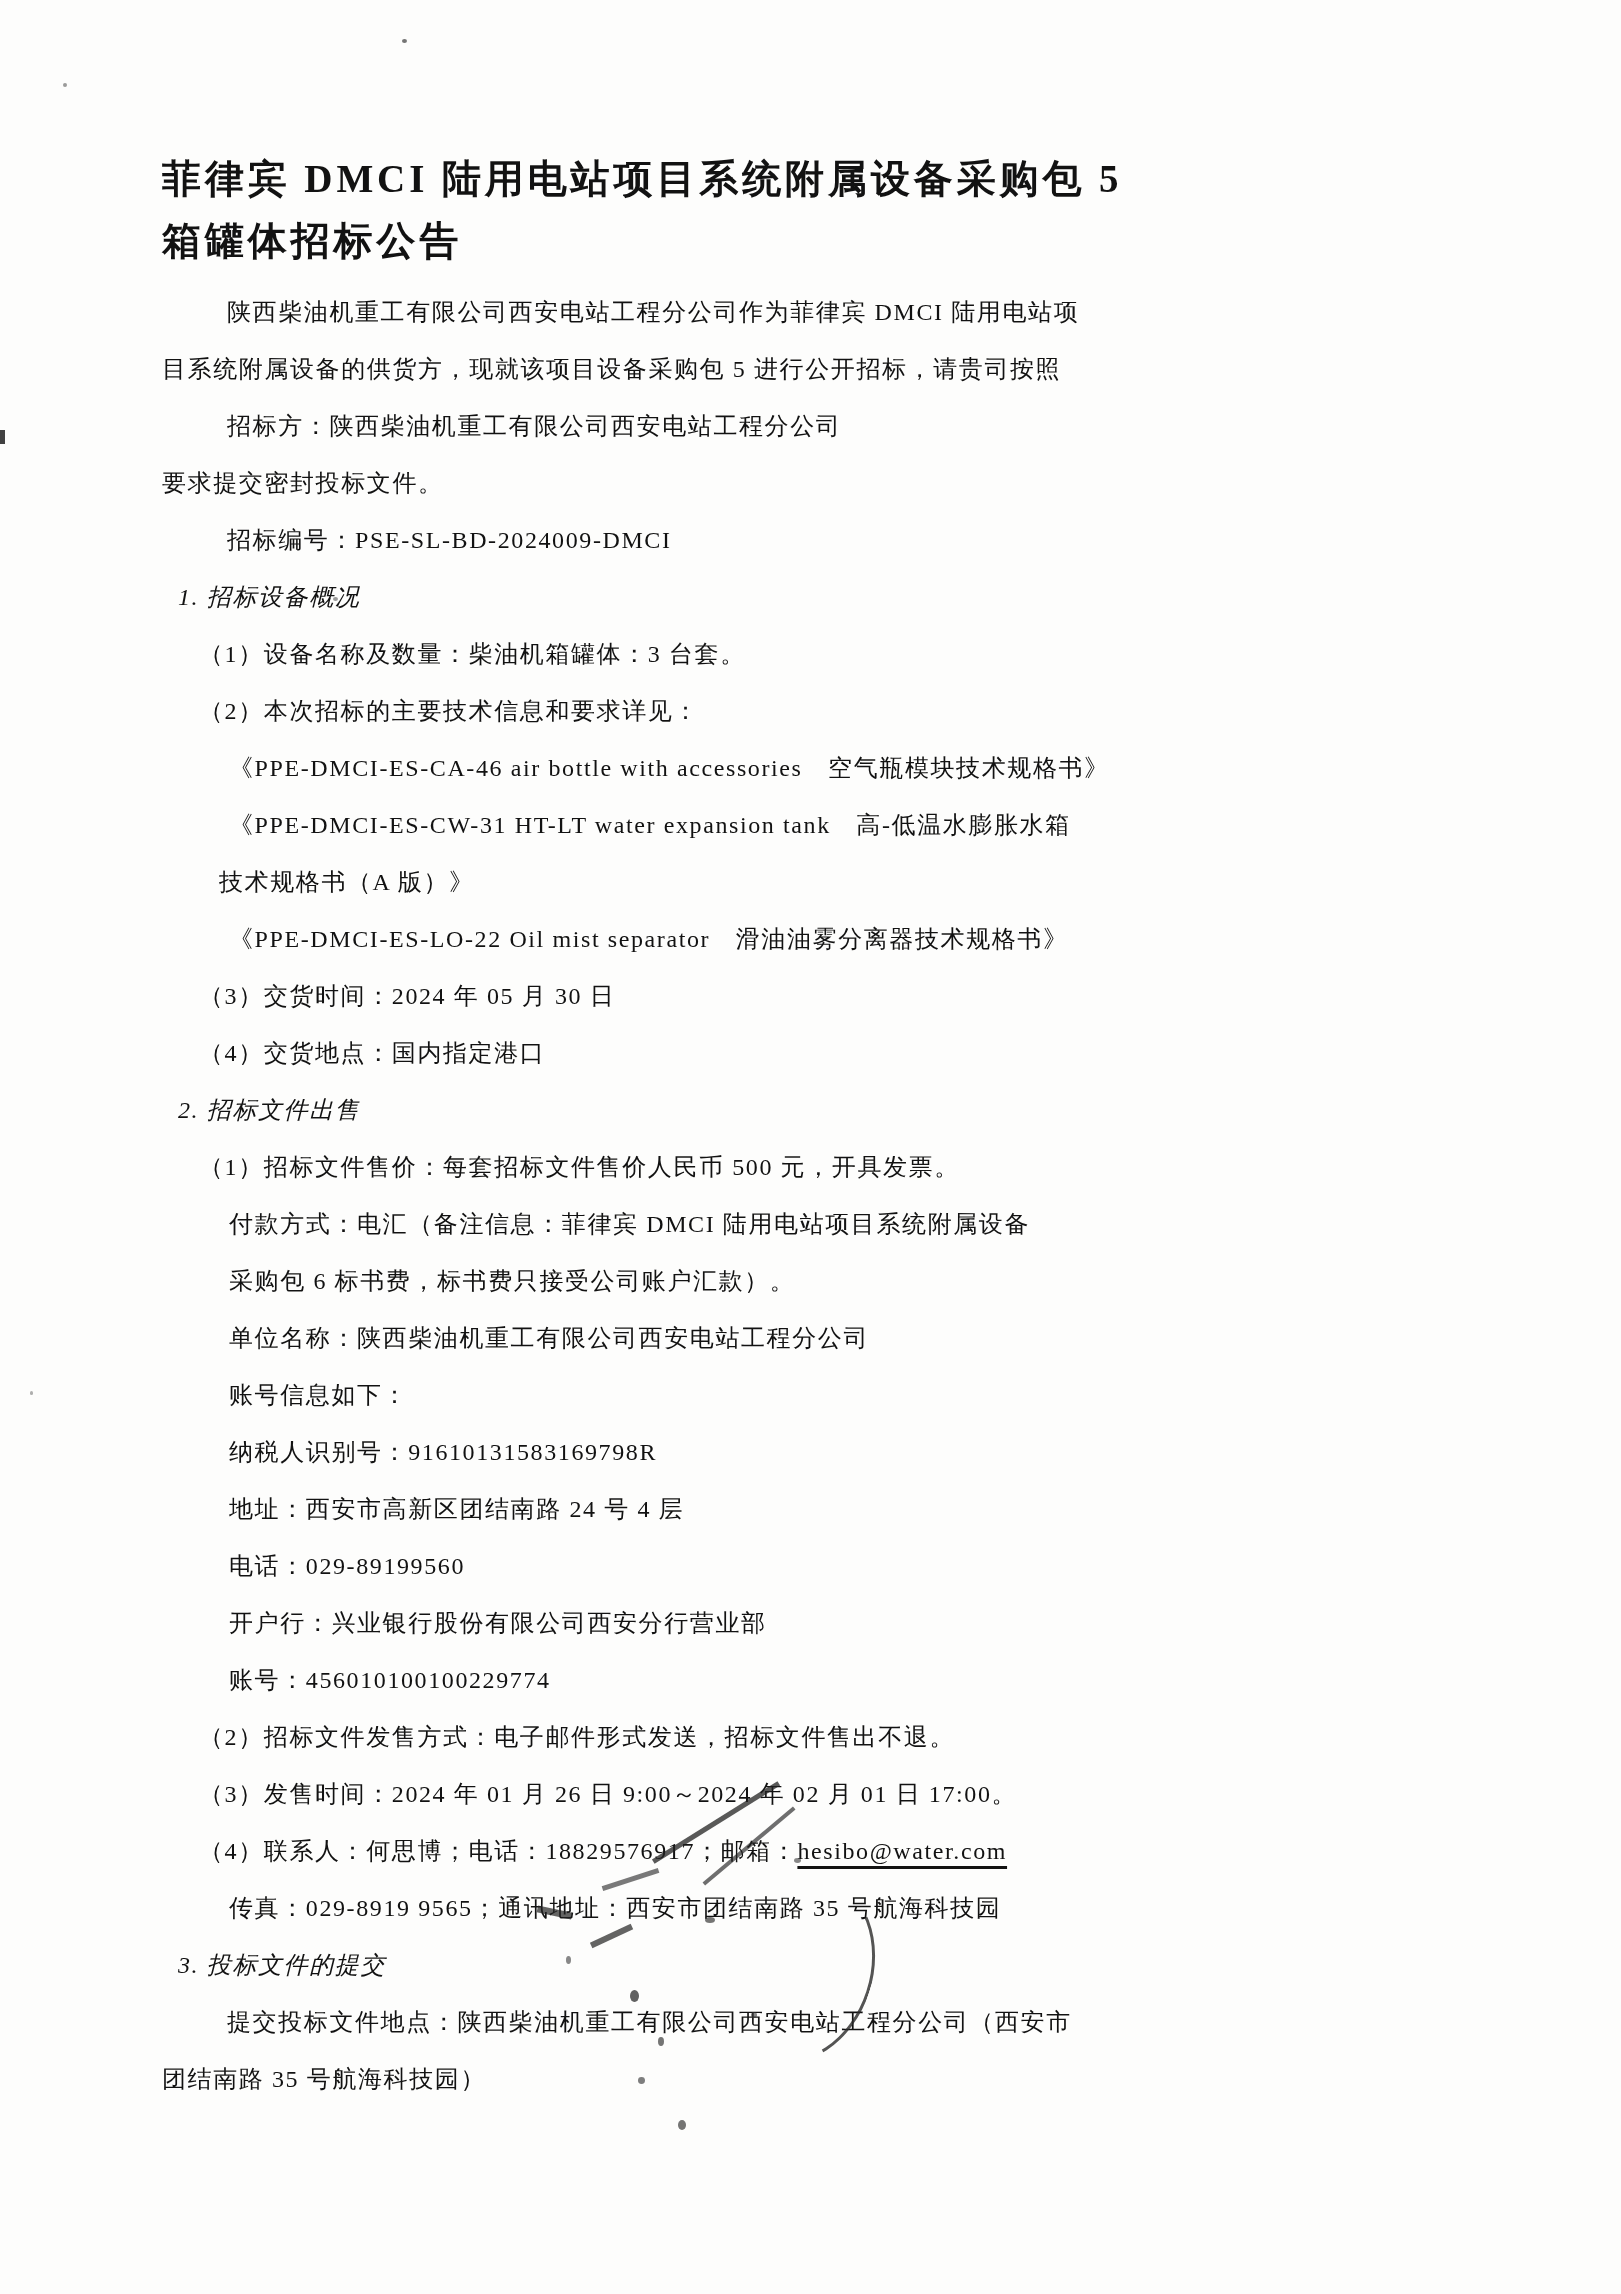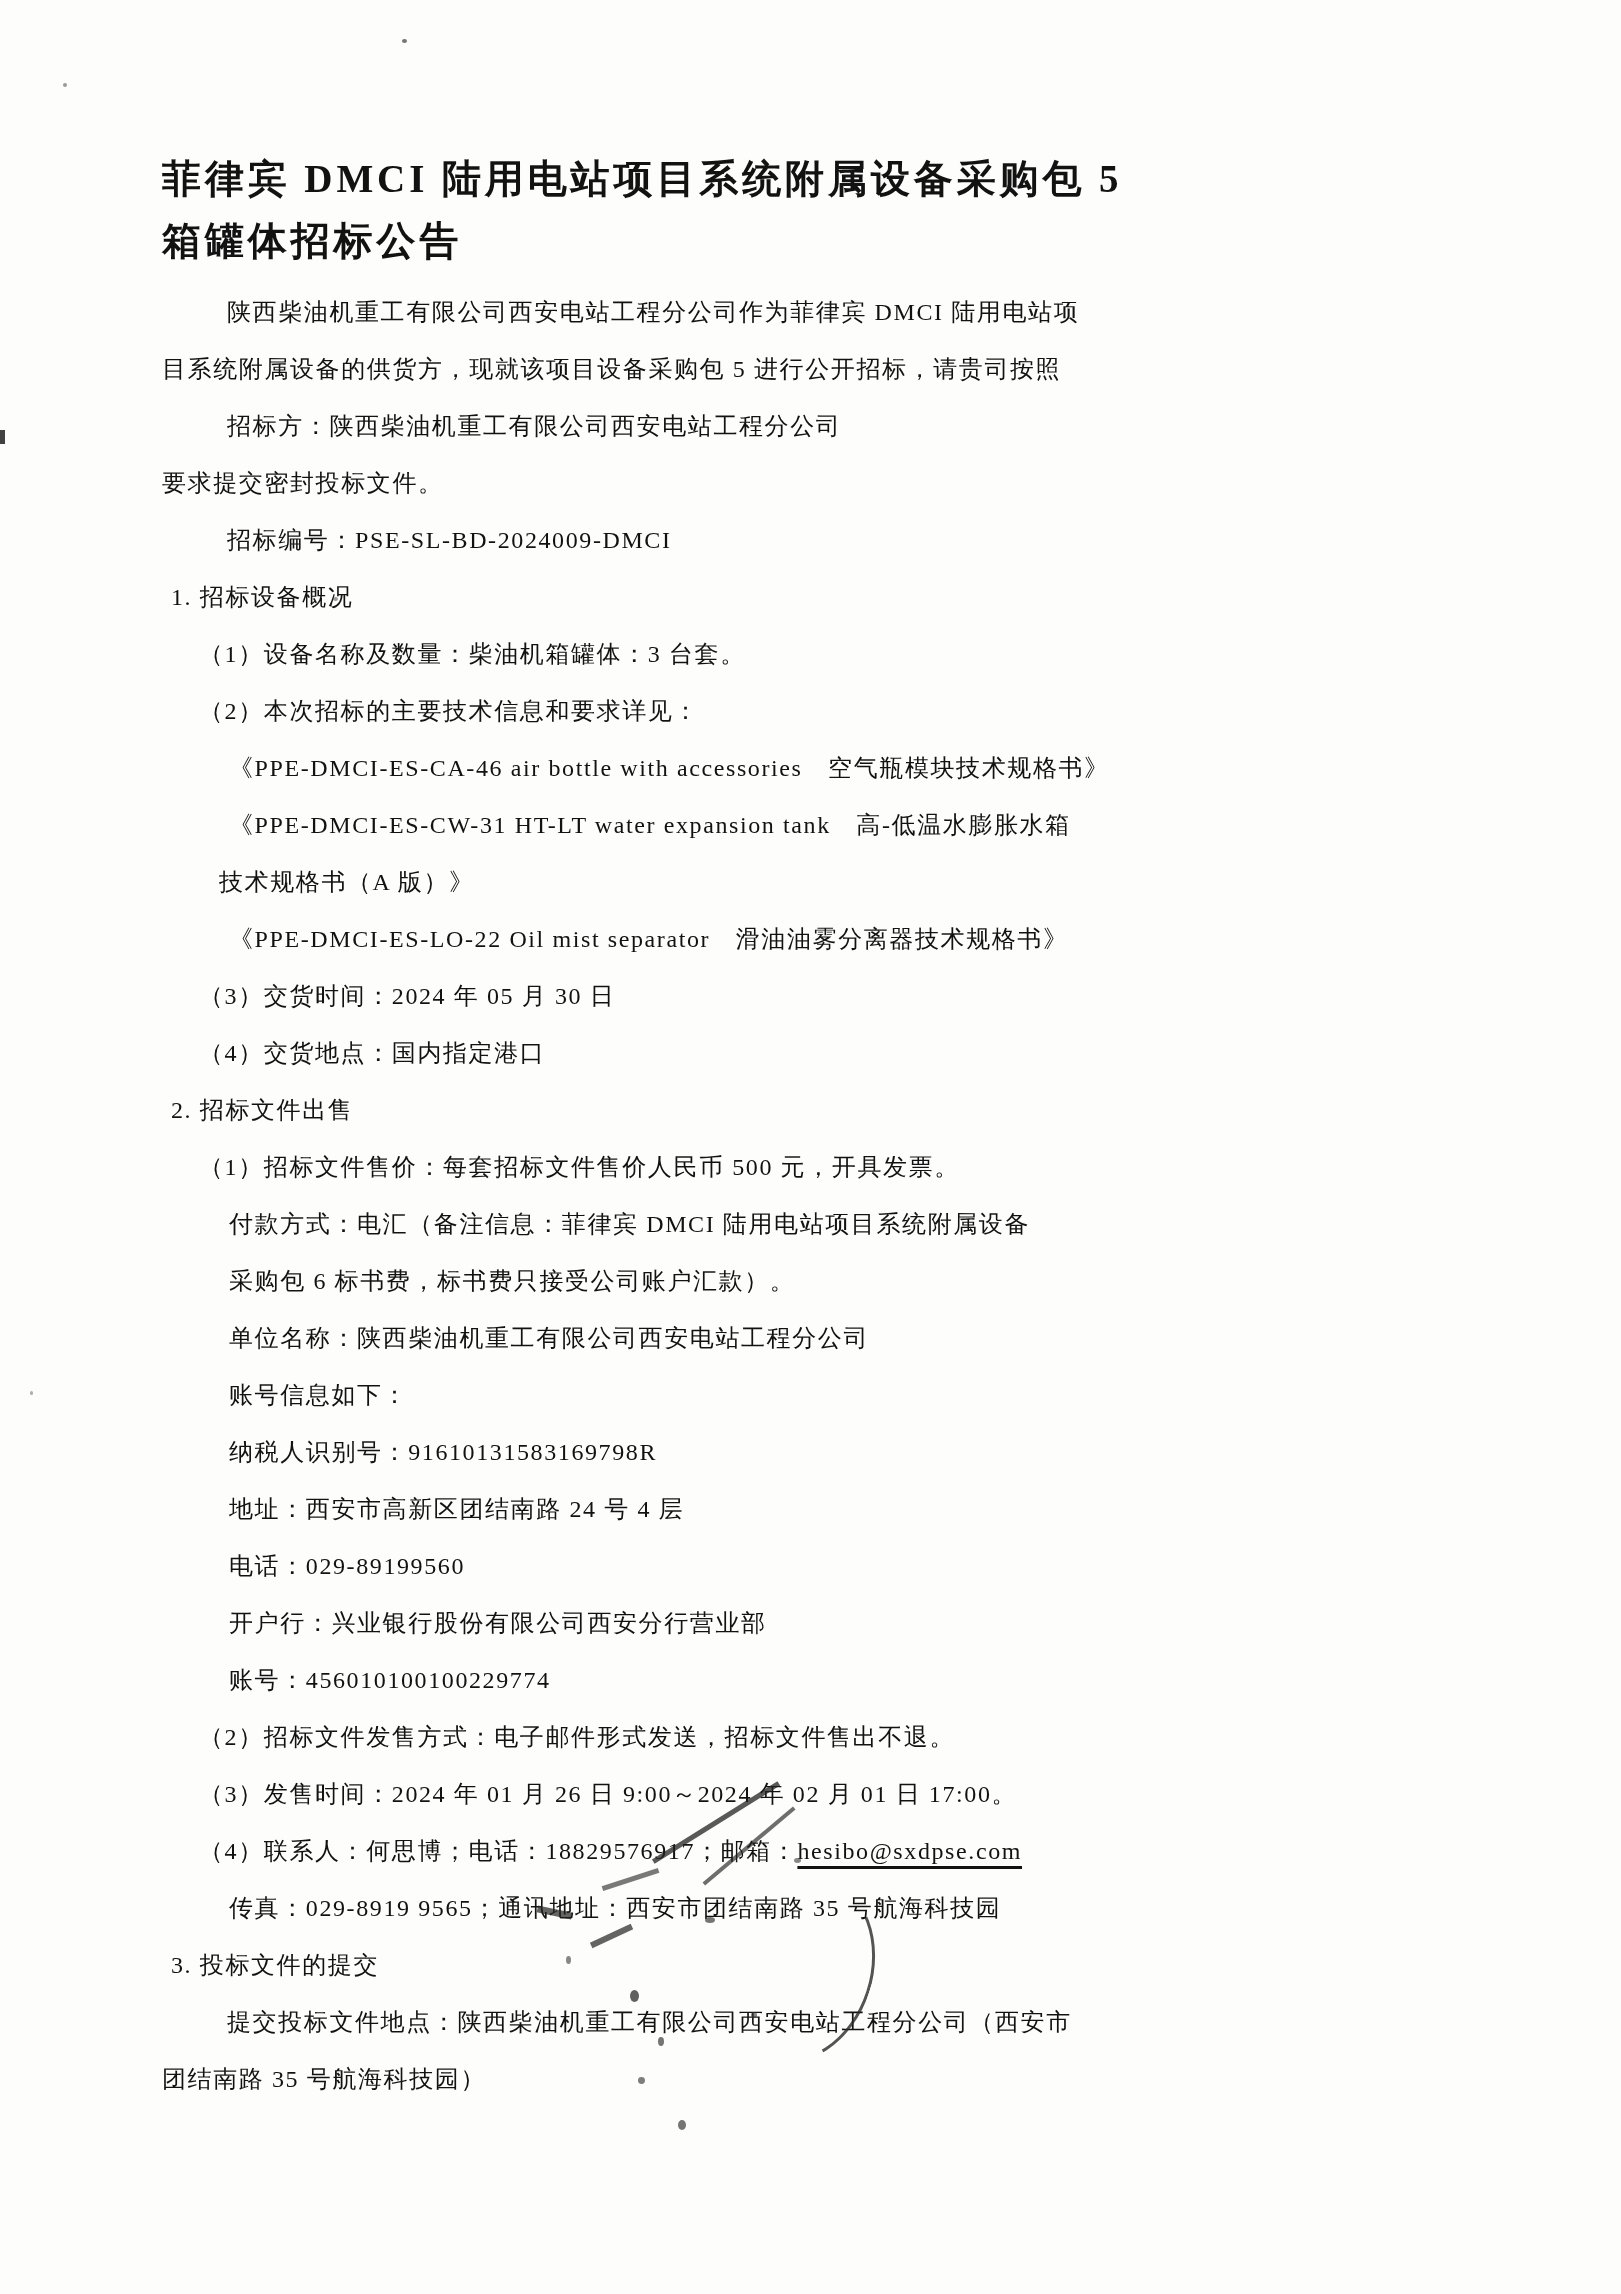--- a/index.html
+++ b/index.html
@@ -26,21 +26,21 @@
   }
   .title-block{margin-bottom:11.8px;}
   .line{
     font-size:24px;
     line-height:57px;
     letter-spacing:1.6px;
     white-space:nowrap;
   }
   .flush{margin-left:0;}
   .ind2{margin-left:65px;}
-  .l0{margin-left:9px;}
+  .l0{margin-left:16px;font-style:italic;}
   .l1{margin-left:37px;}
   .l2{margin-left:67px;}
   .l2b{margin-left:57px;}
   .email{
     text-decoration:underline;
     text-decoration-thickness:2.5px;
     text-underline-offset:6.9px;
   }
   
   .speck{position:absolute;background:#3a3a3a;border-radius:50%;}
@@ -84,21 +84,21 @@
         <div class="line l2">采购包 6 标书费，标书费只接受公司账户汇款）。</div>
         <div class="line l2">单位名称：陕西柴油机重工有限公司西安电站工程分公司</div>
         <div class="line l2">账号信息如下：</div>
         <div class="line l2">纳税人识别号：91610131583169798R</div>
         <div class="line l2">地址：西安市高新区团结南路 24 号 4 层</div>
         <div class="line l2">电话：029-89199560</div>
         <div class="line l2">开户行：兴业银行股份有限公司西安分行营业部</div>
         <div class="line l2">账号：456010100100229774</div>
         <div class="line l1">（2）招标文件发售方式：电子邮件形式发送，招标文件售出不退。</div>
         <div class="line l1">（3）发售时间：2024 年 01 月 26 日 9:00～2024 年 02 月 01 日 17:00。</div>
-        <div class="line l1"><span>（4）联系人：何思博；电话：18829576917；邮箱：</span><span class="email">hesibo@sxdpse.com</span></div>
+        <div class="line l1"><span>（4）联系人：何思博；电话：18829576917；邮箱：</span><span class="email">hesibo@water.com</span></div>
         <div class="line l2">传真：029-8919 9565；通讯地址：西安市团结南路 35 号航海科技园</div>
         <div class="line l0">3. 投标文件的提交</div>
         <div class="line ind2">提交投标文件地点：陕西柴油机重工有限公司西安电站工程分公司（西安市</div>
         <div class="line flush">团结南路 35 号航海科技园）</div>
       </div>
   </div>
 
   <div>
     <div class="smudge-part" style="left:642px;top:1820px;width:148px;height:4.9px;transform:rotate(-32deg);opacity:.75;"></div>
     <div class="smudge-part" style="left:690px;top:1844px;width:118px;height:3.9px;transform:rotate(-40deg);opacity:.65;"></div>

